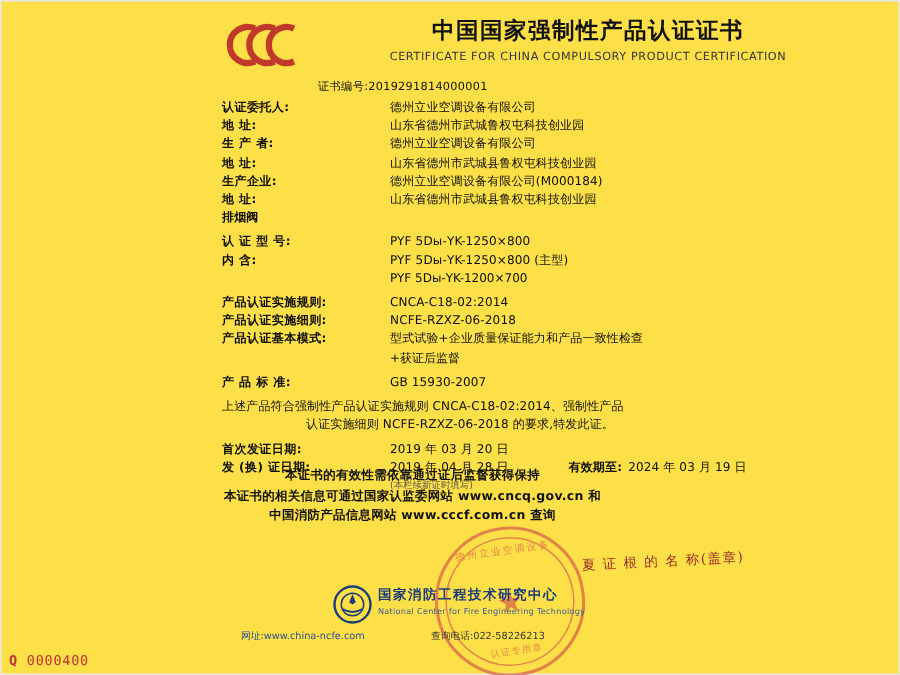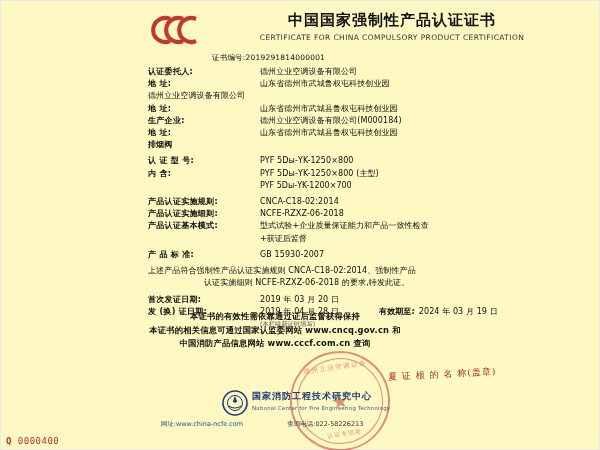--- a/index.html
+++ b/index.html
@@ -10,21 +10,21 @@
   body {
     width: 600px;
     height: 450px;
     overflow: hidden;
     font-family: "DejaVu Sans", "Liberation Sans", sans-serif;
   }
   .cert {
     position: relative;
     width: 600px;
     height: 450px;
-    background: #fef9c3;
+    background: #fde047;
     box-sizing: border-box;
     padding: 0;
   }
   
   .paper-edge {
     position: absolute;
     left: 0; top: 0; right: 0; bottom: 0;
     border: 1px solid #e8e8e6;
     pointer-events: none;
   }
@@ -289,20 +289,21 @@
 
     <div class="row">
       <div class="lbl">认证委托人:</div>
       <div class="val">德州立业空调设备有限公司</div>
     </div>
     <div class="row">
       <div class="lbl">地      址:</div>
       <div class="val">山东省德州市武城鲁权屯科技创业园</div>
     </div>
     <div class="row">
+      <div class="lbl">生  产  者:</div>
       <div class="val">德州立业空调设备有限公司</div>
     </div>
     <div class="row">
       <div class="lbl">地      址:</div>
       <div class="val">山东省德州市武城县鲁权屯科技创业园</div>
     </div>
     <div class="row">
       <div class="lbl">生产企业:</div>
       <div class="val">德州立业空调设备有限公司(M000184)</div>
     </div>

